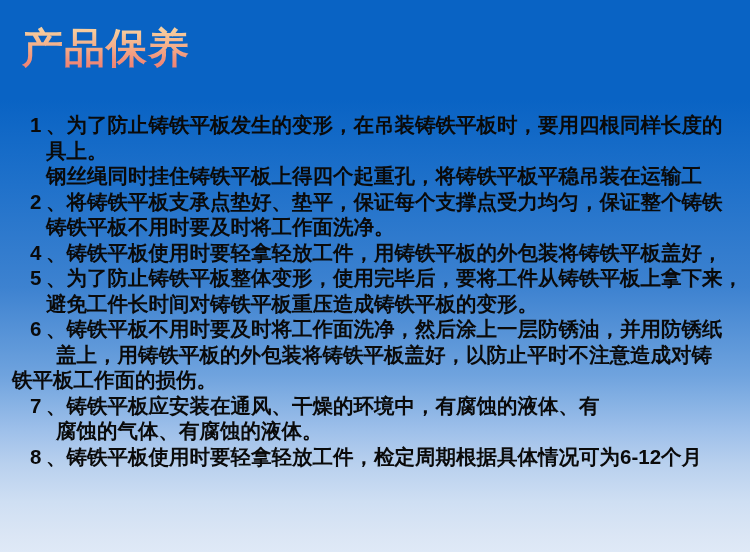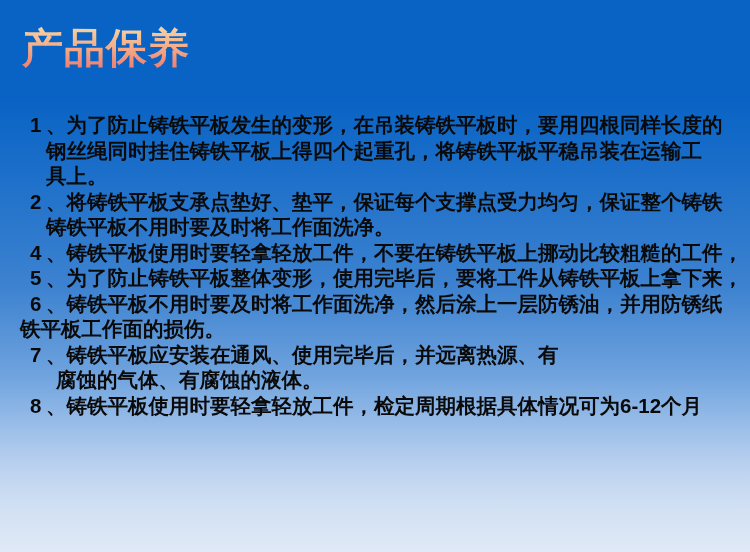--- a/index.html
+++ b/index.html
@@ -79,21 +79,21 @@
     white-space: nowrap;
     height: 25.5px;
   }
   
   .line.l-num    { padding-left: 30px; }
   
   .line.l-cont   { padding-left: 46px; }
   
   .line.l-cont2  { padding-left: 56px; }
   
-  .line.l-out    { padding-left: 20px; }
+  .line.l-out    { padding-left: 12px; }
 
   .num {
     display: inline-block;
     min-width: 16px;
   }
   .num-sep {
     display: inline-block;
   }
 </style>
 </head>
@@ -101,41 +101,43 @@
 
 <div id="slide">
 
   <div id="title-area">
     <div id="page-title">产品保养</div>
   </div>
 
   <div id="content-list">
       <div class="list-item">
         <div class="line l-num"><span class="num">1</span><span class="num-sep">、</span><span>为了防止铸铁平板发生的变形，在吊装铸铁平板时，要用四根同样长度的</span></div>
+        <div class="line l-cont"><span>具上。</span></div>
         <div class="line l-cont"><span>钢丝绳同时挂住铸铁平板上得四个起重孔，将铸铁平板平稳吊装在运输工</span></div>
-        <div class="line l-cont"><span>具上。</span></div>
       </div>
       <div class="list-item">
         <div class="line l-num"><span class="num">2</span><span class="num-sep">、</span><span>将铸铁平板支承点垫好、垫平，保证每个支撑点受力均匀，保证整个铸铁</span></div>
       </div>
       <div class="list-item">
         <div class="line l-cont"><span>铸铁平板不用时要及时将工作面洗净。</span></div>
       </div>
       <div class="list-item">
-        <div class="line l-num"><span class="num">4</span><span class="num-sep">、</span><span>铸铁平板使用时要轻拿轻放工件，不要在铸铁平板上挪动比较粗糙的工件，</span></div>
+        <div class="line l-num"><span class="num">4</span><span class="num-sep">、</span><span>铸铁平板使用时要轻拿轻放工件，用铸铁平板的外包装将铸铁平板盖好，</span></div>
       </div>
       <div class="list-item">
         <div class="line l-num"><span class="num">5</span><span class="num-sep">、</span><span>为了防止铸铁平板整体变形，使用完毕后，要将工件从铸铁平板上拿下来，</span></div>
+        <div class="line l-cont"><span>避免工件长时间对铸铁平板重压造成铸铁平板的变形。</span></div>
       </div>
       <div class="list-item">
         <div class="line l-num"><span class="num">6</span><span class="num-sep">、</span><span>铸铁平板不用时要及时将工作面洗净，然后涂上一层防锈油，并用防锈纸</span></div>
+        <div class="line l-cont2"><span>盖上，用铸铁平板的外包装将铸铁平板盖好，以防止平时不注意造成对铸</span></div>
         <div class="line l-out"><span>铁平板工作面的损伤。</span></div>
       </div>
       <div class="list-item">
-        <div class="line l-num"><span class="num">7</span><span class="num-sep">、</span><span>铸铁平板应安装在通风、使用完毕后，并远离热源、有</span></div>
+        <div class="line l-num"><span class="num">7</span><span class="num-sep">、</span><span>铸铁平板应安装在通风、干燥的环境中，有腐蚀的液体、有</span></div>
         <div class="line l-cont2"><span>腐蚀的气体、有腐蚀的液体。</span></div>
       </div>
       <div class="list-item">
         <div class="line l-num"><span class="num">8</span><span class="num-sep">、</span><span>铸铁平板使用时要轻拿轻放工件，检定周期根据具体情况可为6-12个月</span></div>
       </div>
     </div>
 
 </div>
 
 </body></html>

